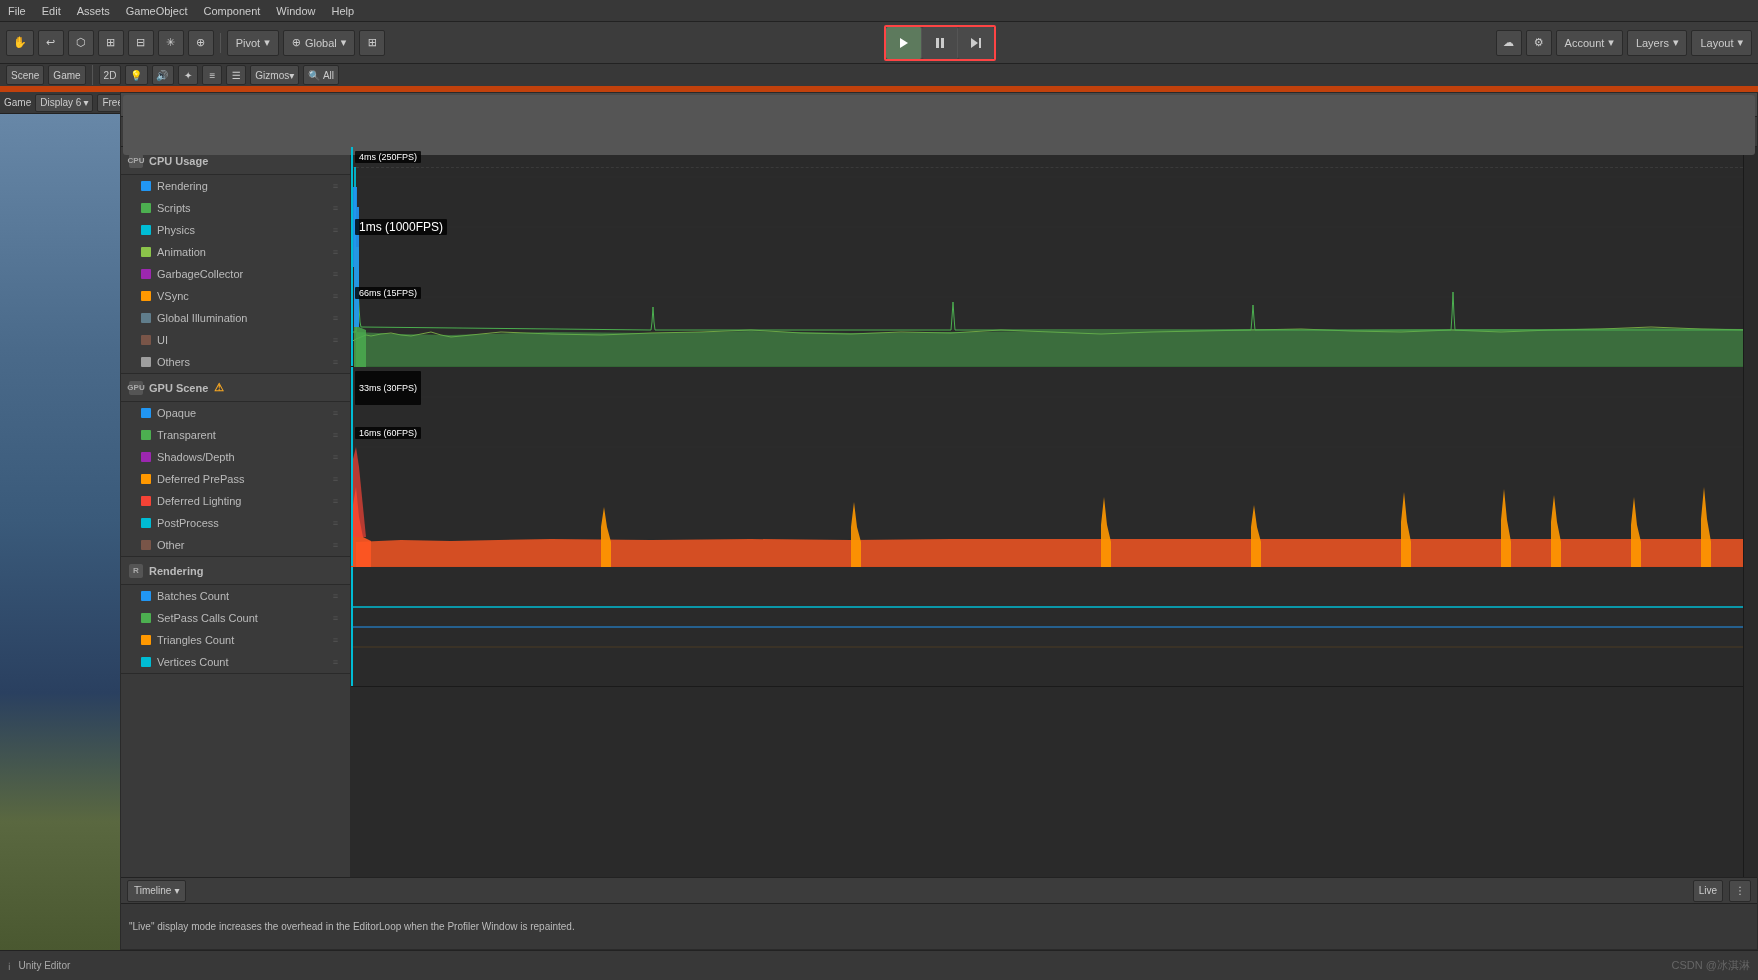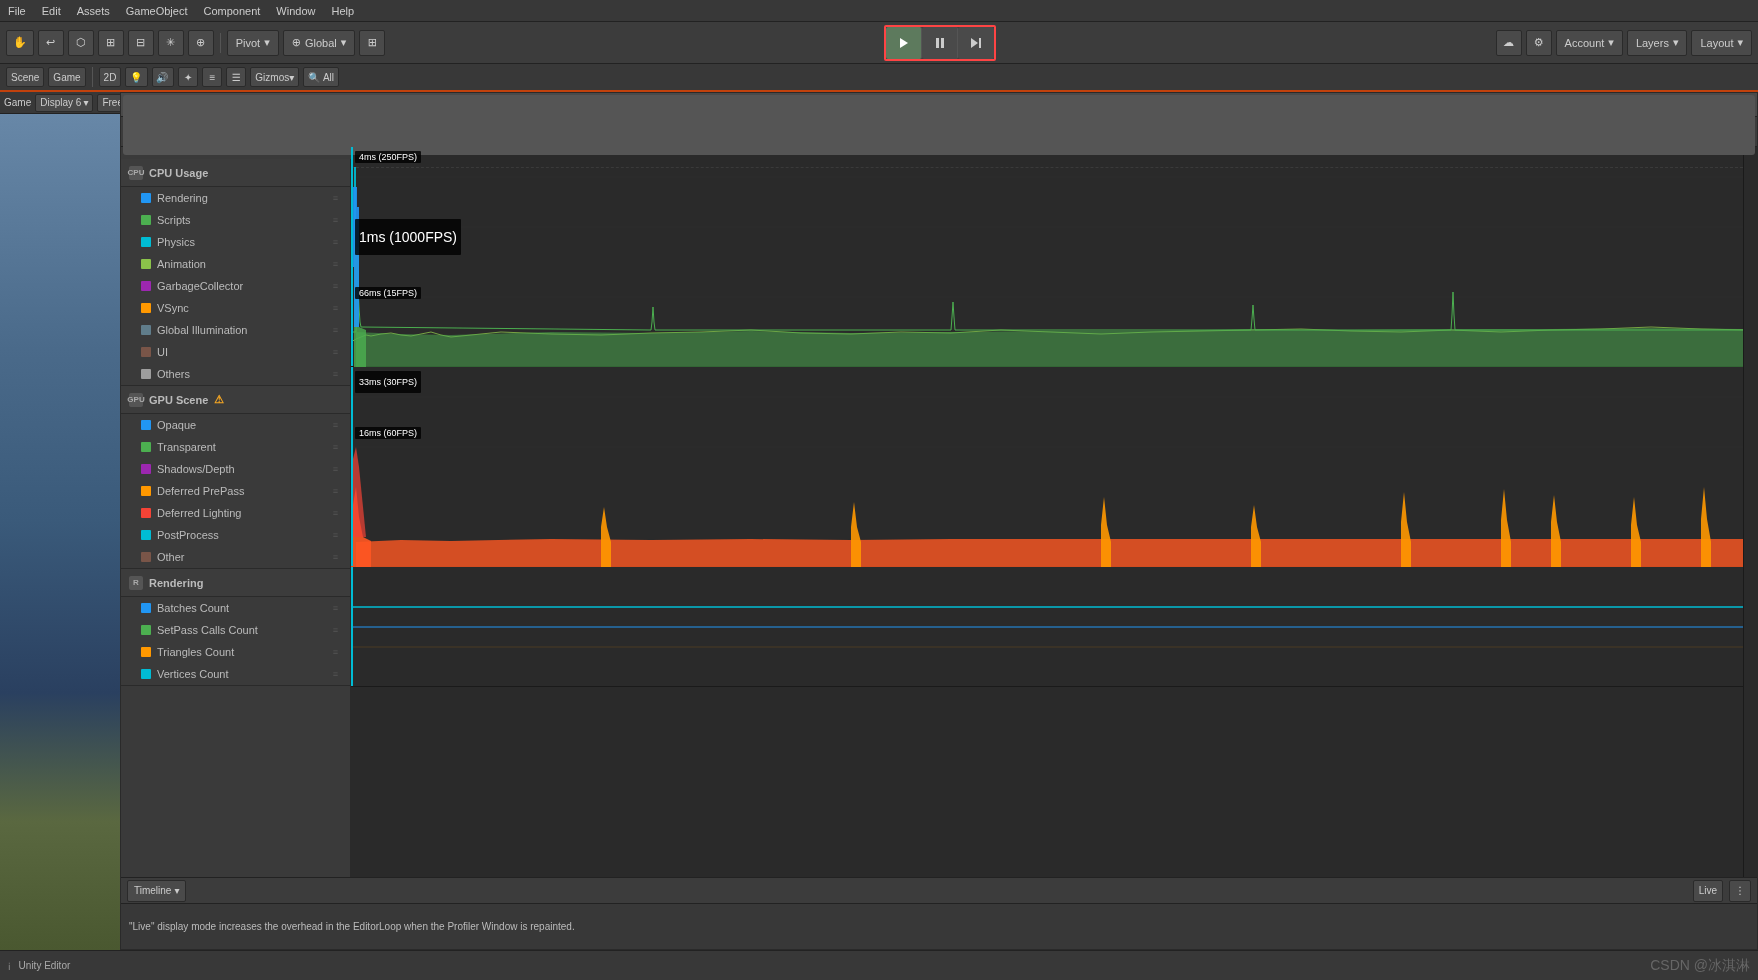--- a/index.html
+++ b/index.html
@@ -99,21 +99,21 @@
       font-size: 11px;
     }
 
     
     .scene-toolbar {
       background: #383838;
       height: 28px;
       display: flex;
       align-items: center;
       padding: 0 6px;
-      border-bottom: 2px solid #c2410c;
+      border-bottom: 6px solid #c2410c;
       gap: 4px;
     }
     .scene-toolbar-btn {
       background: #4a4a4a;
       border: 1px solid #2a2a2a;
       color: #ccc;
       height: 20px;
       min-width: 20px;
       display: flex;
       align-items: center;
@@ -253,21 +253,20 @@
       overflow: hidden;
     }
 
     
     .profiler-sidebar {
       width: 230px;
       background: #3a3a3a;
       border-right: 1px solid #2a2a2a;
       overflow-y: auto;
       flex-shrink: 0;
-      margin-top: 12px;
     }
     .module-section {
       border-bottom: 1px solid #2a2a2a;
     }
     .module-header {
       height: 28px;
       display: flex;
       align-items: center;
       padding: 0 8px;
       gap: 6px;
@@ -778,21 +777,21 @@
       </div>
 
       <div class="profiler-chart-area">
 
         <div class="chart-section cpu-chart">
           <div style="position:absolute;left:0;top:0;width:2px;height:100%;background:#00bcd4;z-index:10;"></div>
 
           <div style="position:absolute;top:20px;left:0;right:0;border-top:1px dashed #3a3a3a;"></div>
 
           <div style="position:absolute;left:4px;top:4px;background:rgba(0,0,0,0.8);color:#fff;font-size:9px;padding:1px 4px;z-index:5;border-radius:1px;">4ms (250FPS)</div>
-          <div style="position:absolute;left:4px;top:72px;background:rgba(0,0,0,0.8);color:#fff;font-size:14px;padding:10px 4px;z-index:5;border-radius:1px;">1ms (1000FPS)</div>
+          <div style="position:absolute;left:4px;top:72px;background:rgba(0,0,0,0.8);color:#fff;font-size:12px;padding:1px 4px;z-index:5;border-radius:1px;">1ms (1000FPS)</div>
           <div style="position:absolute;left:4px;top:140px;background:rgba(0,0,0,0.8);color:#fff;font-size:9px;padding:1px 4px;z-index:5;border-radius:1px;">66ms (15FPS)</div>
 
           <svg width="100%" height="220" preserveAspectRatio="none" style="position:absolute;top:0;left:0;">
 
             <line x1="0" y1="30" x2="100%" y2="30" stroke="#333" stroke-width="0.5"></line>
             <line x1="0" y1="80" x2="100%" y2="80" stroke="#333" stroke-width="0.5"></line>
             <line x1="0" y1="150" x2="100%" y2="150" stroke="#333" stroke-width="0.5"></line>
 
             <rect x="0" y="40" width="3" height="80" fill="#2196F3" opacity="0.9"></rect>
             <rect x="3" y="20" width="2" height="100" fill="#00BCD4" opacity="0.9"></rect>
@@ -809,21 +808,21 @@
             <polygon points="5,220 5,185 50,187 100,188 200,185 300,186 400,184 500,186 600,185 700,184 800,184 900,182 1000,183 1100,182 1200,182 1300,181 1400,182 1400,220" fill="#4CAF50" opacity="0.5"></polygon>
 
             <polygon points="3,220 3,100 8,100 8,180 15,183 15,220" fill="#4CAF50" opacity="0.8"></polygon>
             <polygon points="3,180 3,40 6,40 6,60 8,60 8,180" fill="#2196F3" opacity="0.9"></polygon>
           </svg>
         </div>
 
         <div class="chart-section gpu-chart">
           <div style="position:absolute;left:0;top:0;width:2px;height:100%;background:#00bcd4;z-index:10;"></div>
 
-          <div style="position:absolute;left:4px;top:4px;background:rgba(0,0,0,0.8);color:#fff;font-size:9px;padding:6px 4px;z-index:5;border-radius:1px;">33ms (30FPS)</div>
+          <div style="position:absolute;left:4px;top:4px;background:rgba(0,0,0,0.8);color:#fff;font-size:9px;padding:12px 4px;z-index:5;border-radius:1px;">33ms (30FPS)</div>
           <div style="position:absolute;left:4px;top:60px;background:rgba(0,0,0,0.8);color:#fff;font-size:9px;padding:1px 4px;z-index:5;border-radius:1px;">16ms (60FPS)</div>
 
           <svg width="100%" height="200" preserveAspectRatio="none" style="position:absolute;top:0;left:0;">
 
             <line x1="0" y1="30" x2="100%" y2="30" stroke="#333" stroke-width="0.5"></line>
             <line x1="0" y1="80" x2="100%" y2="80" stroke="#333" stroke-width="0.5"></line>
 
             <polygon points="5,200 5,175 50,173 100,174 200,172 300,173 400,172 500,173 600,172 700,172 800,172 900,172 1000,172 1100,172 1200,172 1300,172 1400,172 1400,200" fill="#FF5722" opacity="0.8"></polygon>
 
             <polygon points="0,200 0,150 5,120 8,150 12,170 20,174 20,200" fill="#FF5722" opacity="0.9"></polygon>
@@ -875,14 +874,14 @@
     <div class="info-bar">
       <div style="font-size:10px;color:#bbb;">"Live" display mode increases the overhead in the EditorLoop when the Profiler Window is repainted.</div>
     </div>
   </div>
 </div>
 
 <div class="status-bar">
   <span style="color:#888;font-size:10px;">ℹ</span>
   <span style="font-size:10px;color:#aaa;">Unity Editor</span>
   <span style="flex:1;"></span>
-  <span style="font-size:14px;color:#666;text-align:right;">CSDN @冰淇淋</span>
+  <span style="font-size:11px;color:#666;text-align:right;">CSDN @冰淇淋</span>
 </div>
 
 </body></html>

